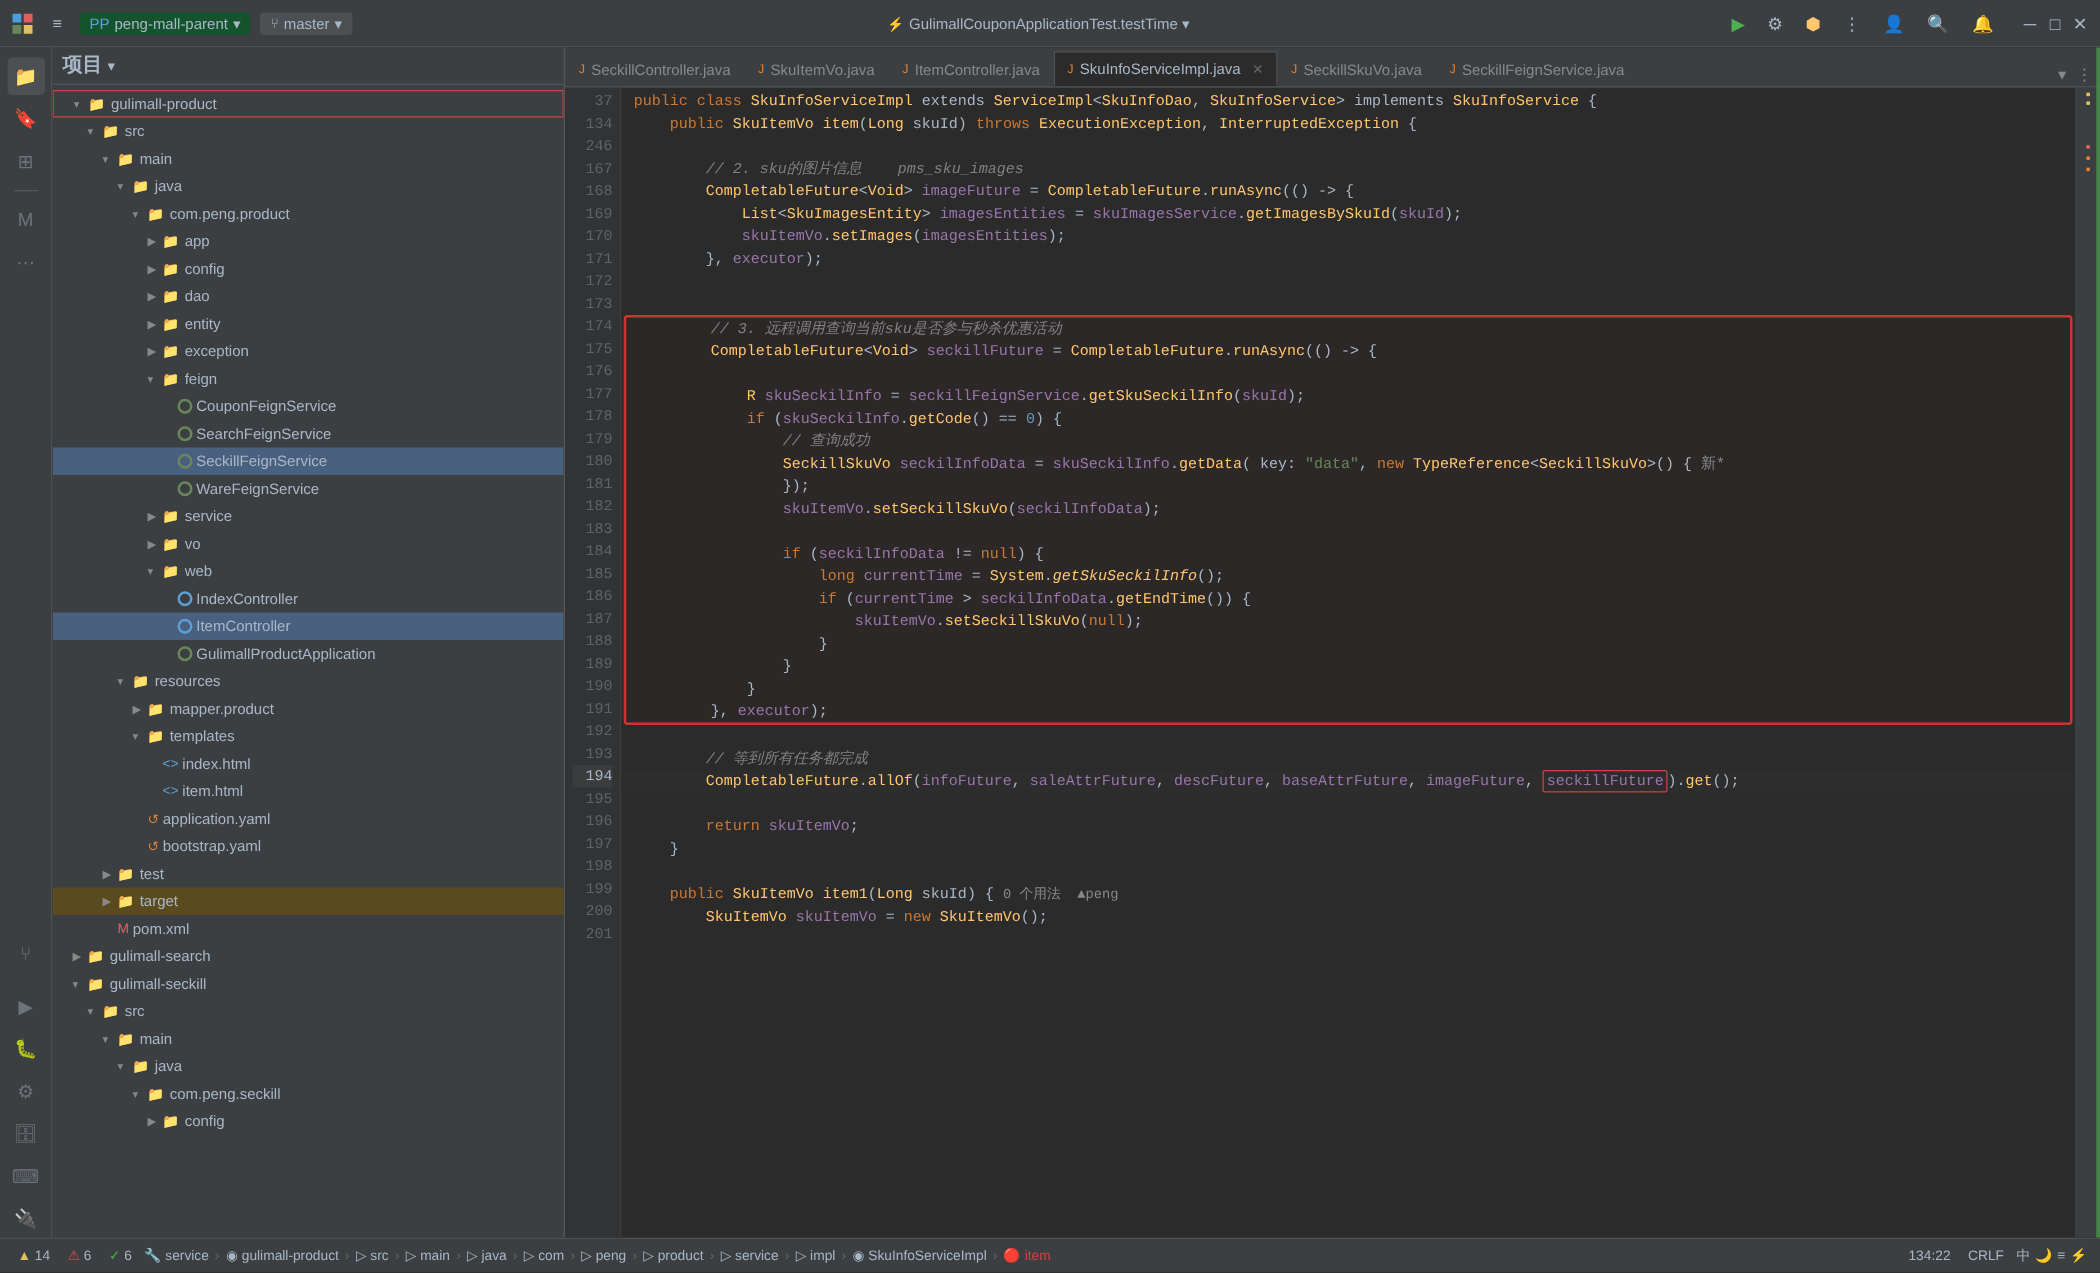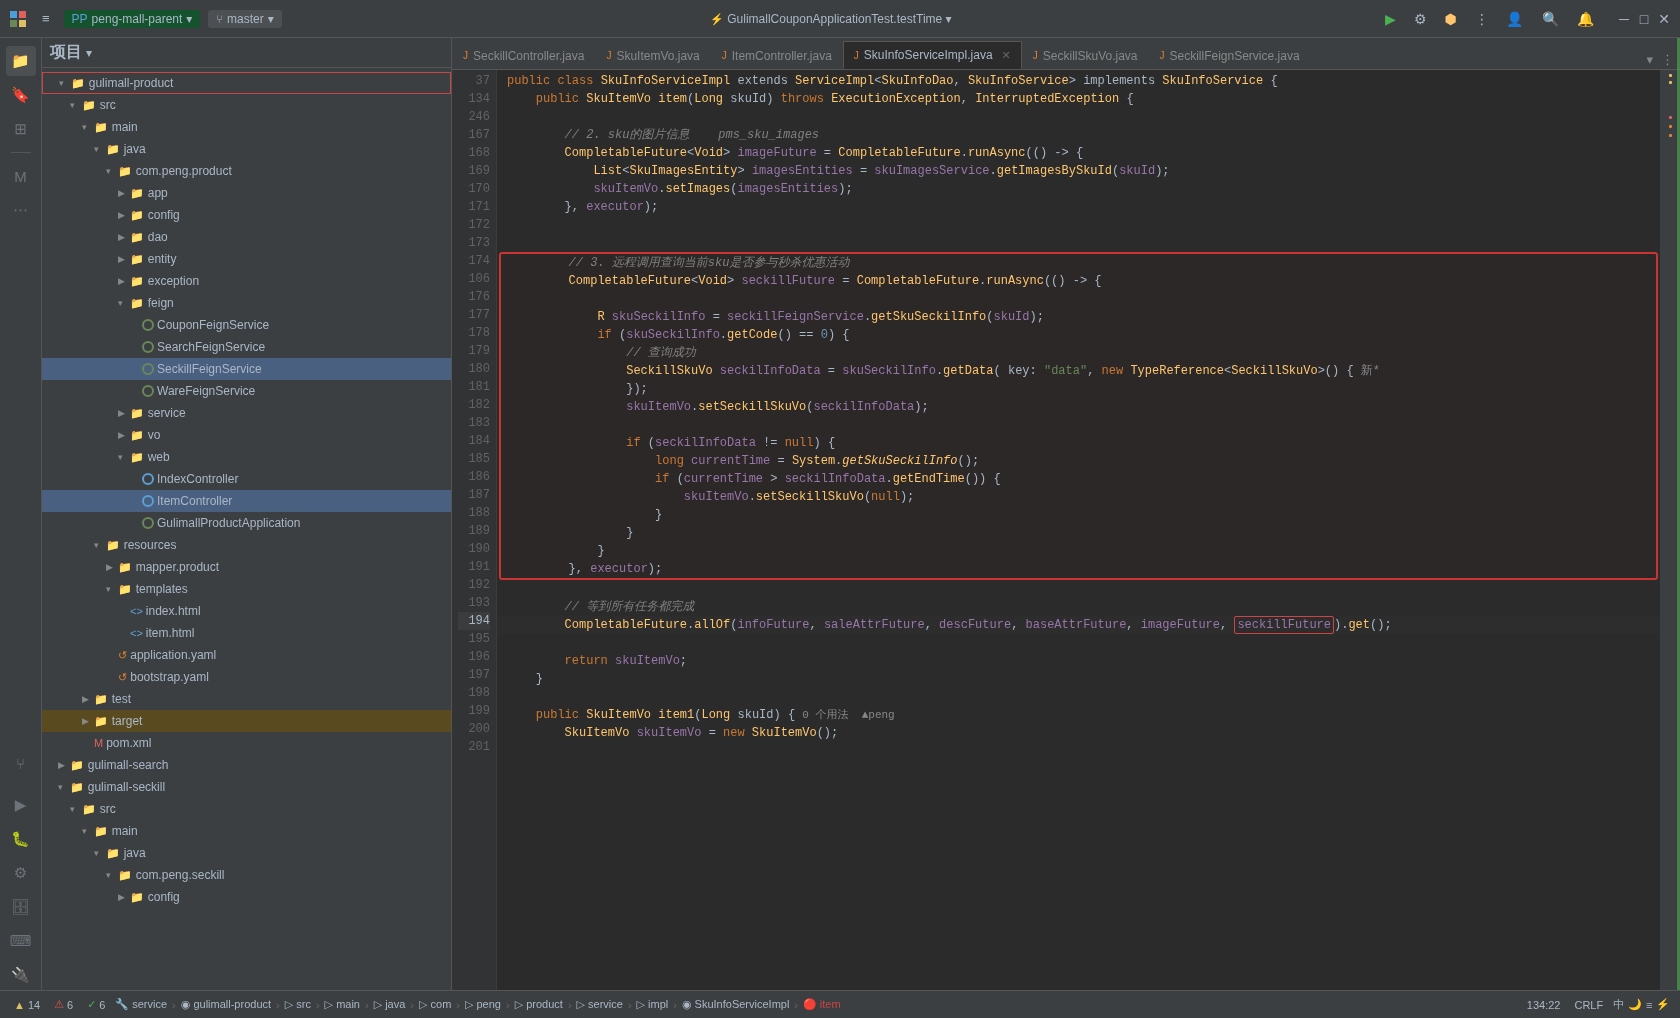--- a/index.html
+++ b/index.html
@@ -510,21 +510,21 @@
         <div>134</div>
         <div>246</div>
         <div>167</div>
         <div>168</div>
         <div>169</div>
         <div>170</div>
         <div>171</div>
         <div>172</div>
         <div>173</div>
         <div>174</div>
-        <div>106</div>
+        <div>175</div>
         <div>176</div>
         <div>177</div>
         <div>178</div>
         <div>179</div>
         <div>180</div>
         <div>181</div>
         <div>182</div>
         <div>183</div>
         <div>184</div>
         <div>185</div>

